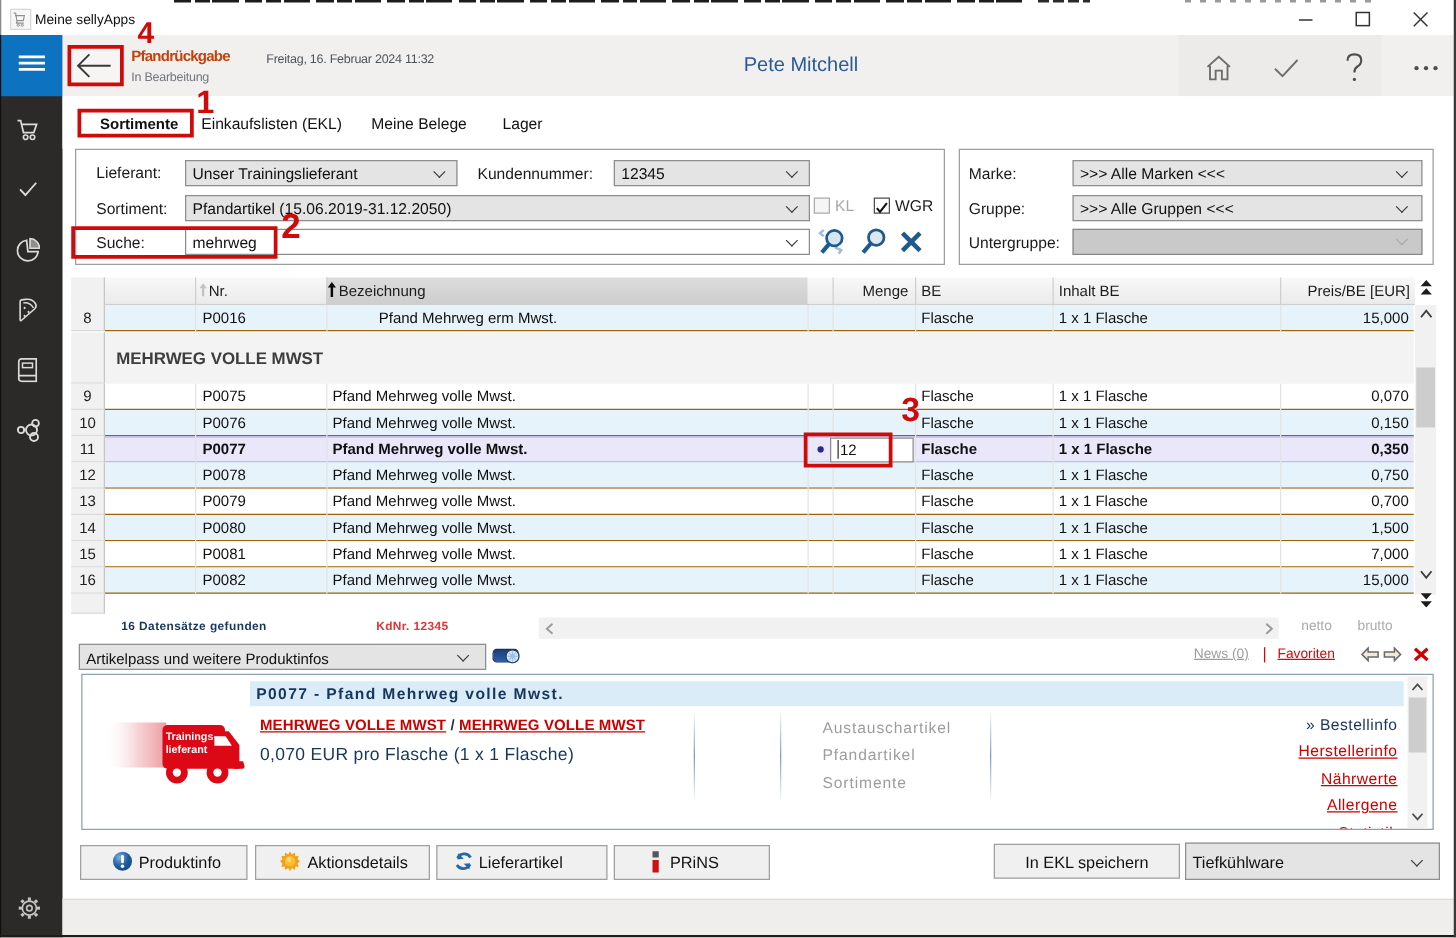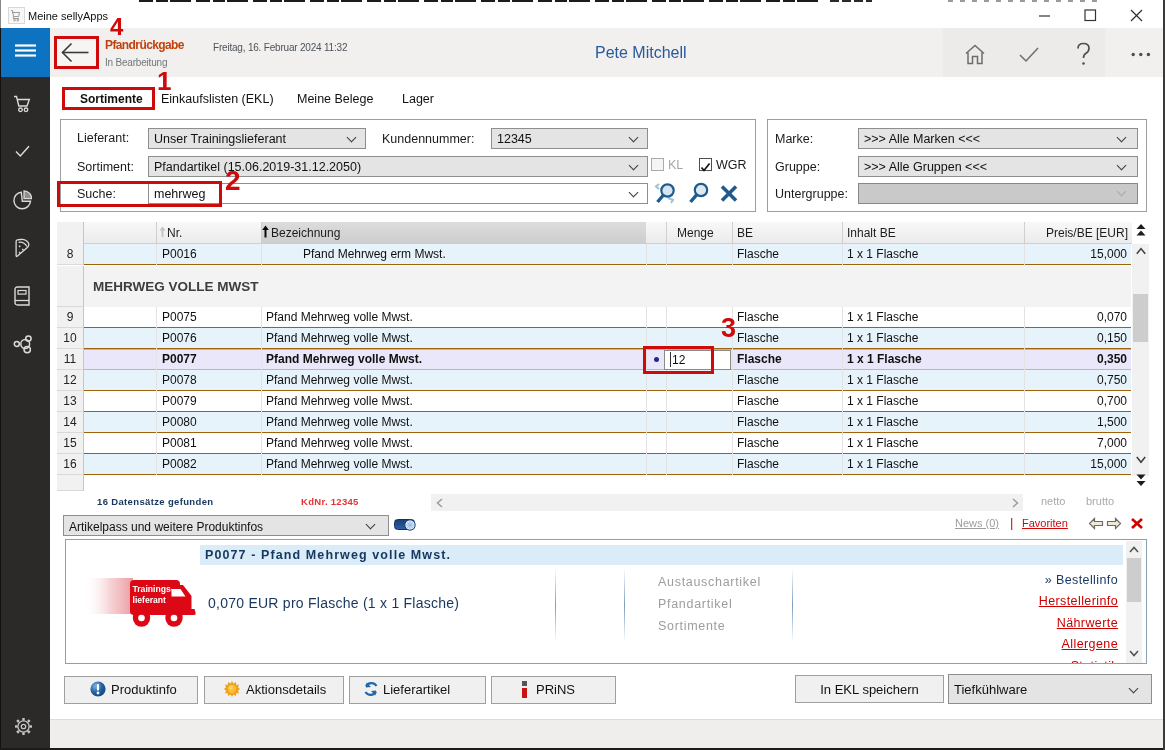--- a/index.html
+++ b/index.html
@@ -220,21 +220,21 @@
 <div class="combo disabled" style="left:858px; top:183px; width:280px;">
       <span class="chev lite" style="right:12px; top:4px;"></span>
     </div>
 </div>
 
 <div id="tablecontent">
 <div class="abs" id="thead">
   <div class="hcell" style="left:0; width:27px; background:#f1f1f1; border-right:1px solid #c6c6c6;"></div>
   <div class="hcell" style="left:110px;">Nr.</div>
   <div class="hcell" style="left:204px; width:385px; background:linear-gradient(#dcdcdc,#cdcdcd); padding-left:10px;">Bezeichnung</div>
-  <div class="hcell" style="left:590px; width:66px; text-align:center; padding-right:4px;padding-left:30px;">Menge</div>
+  <div class="hcell" style="left:603px; width:66px; text-align:center; padding-right:4px;padding-left:30px;">Menge</div>
   <div class="hcell" style="left:680px;">BE</div>
   <div class="hcell" style="left:790px;">Inhalt BE</div>
   <div class="hcell" style="left:967px; width:104px; text-align:right;">Preis/BE [EUR]</div>
 </div>
 <svg class="abs" style="left:159px;top:226px;" width="7" height="12" viewBox="0 0 7 12">
       <path d="M3.5 0.5 L6.5 4.5 L4.4 4.5 L4.4 11 L2.6 11 L2.6 4.5 L0.5 4.5 Z" fill="#c2c2c2"></path>
     </svg>
 <svg class="abs" style="left:262px;top:225px;" width="7" height="13" viewBox="0 0 7 13">
       <path d="M3.5 0.5 L6.8 5 L4.5 5 L4.5 12.5 L2.5 12.5 L2.5 5 L0.2 5 Z" fill="#0a0a0a"></path>
     </svg>
@@ -397,20 +397,21 @@
         <line x1="2" y1="2" x2="12" y2="11"></line>
         <line x1="12" y1="2" x2="2" y2="11"></line>
       </g>
     </svg>
 </div>
 
 <div id="prodpanel">
 <div class="abs" style="left:65px; top:539px; width:1082px; height:125px; border:1px solid #8ba0b3; background:#fff; overflow:hidden;">
   <div class="abs" style="left:134px; top:5px; width:923px; height:20px; background:#d9ecf8;"></div>
   <div class="abs" style="left:139px; top:8px; font-size:12.5px; letter-spacing:1.1px; font-weight:bold; color:#17365d;">P0077 - Pfand Mehrweg volle Mwst.</div>
+  <div class="abs" style="left:142px; top:33px; font-size:12px; letter-spacing:0.1px; font-weight:bold; color:#cc0000;"><span style="text-decoration:underline;">MEHRWEG VOLLE MWST</span> <span style="color:#333;">/</span> <span style="text-decoration:underline;">MEHRWEG VOLLE MWST</span></div>
   <div class="abs" style="left:142px; top:55px; font-size:14px; letter-spacing:0.25px; color:#17365d;text-align:center;">0,070 EUR pro Flasche (1 x 1 Flasche)</div>
   <div class="abs" style="left:489px; top:28px; width:1px; height:74px; background:linear-gradient(#fff,#7a9cc0,#fff);"></div>
   <div class="abs" style="left:558px; top:28px; width:1px; height:74px; background:linear-gradient(#fff,#7a9cc0,#fff);"></div>
   <div class="abs" style="left:726px; top:28px; width:1px; height:74px; background:linear-gradient(#fff,#7a9cc0,#fff);"></div>
   <div class="abs" style="left:592px; top:35px; font-size:12.5px; letter-spacing:0.7px; color:#9d9d9d;">Austauschartikel</div>
   <div class="abs" style="left:592px; top:57px; font-size:12.5px; letter-spacing:0.7px; color:#9d9d9d;">Pfandartikel</div>
   <div class="abs" style="left:592px; top:79px; font-size:12.5px; letter-spacing:0.7px; color:#9d9d9d;">Sortimente</div>
   <div class="abs" style="left:852px; top:33px; width:200px; text-align:right; font-size:12.5px; letter-spacing:0.4px; color:#17365d;">» Bestellinfo</div>
   <div class="abs" style="left:852px; top:54px; width:200px; text-align:right; font-size:12.5px; letter-spacing:0.4px; color:#cc0000;"><span style="text-decoration:underline;">Herstellerinfo</span></div>
   <div class="abs" style="left:852px; top:76px; width:200px; text-align:right; font-size:12.5px; letter-spacing:0.4px; color:#cc0000;"><span style="text-decoration:underline;padding-left:19px;">Nährwerte</span></div>

